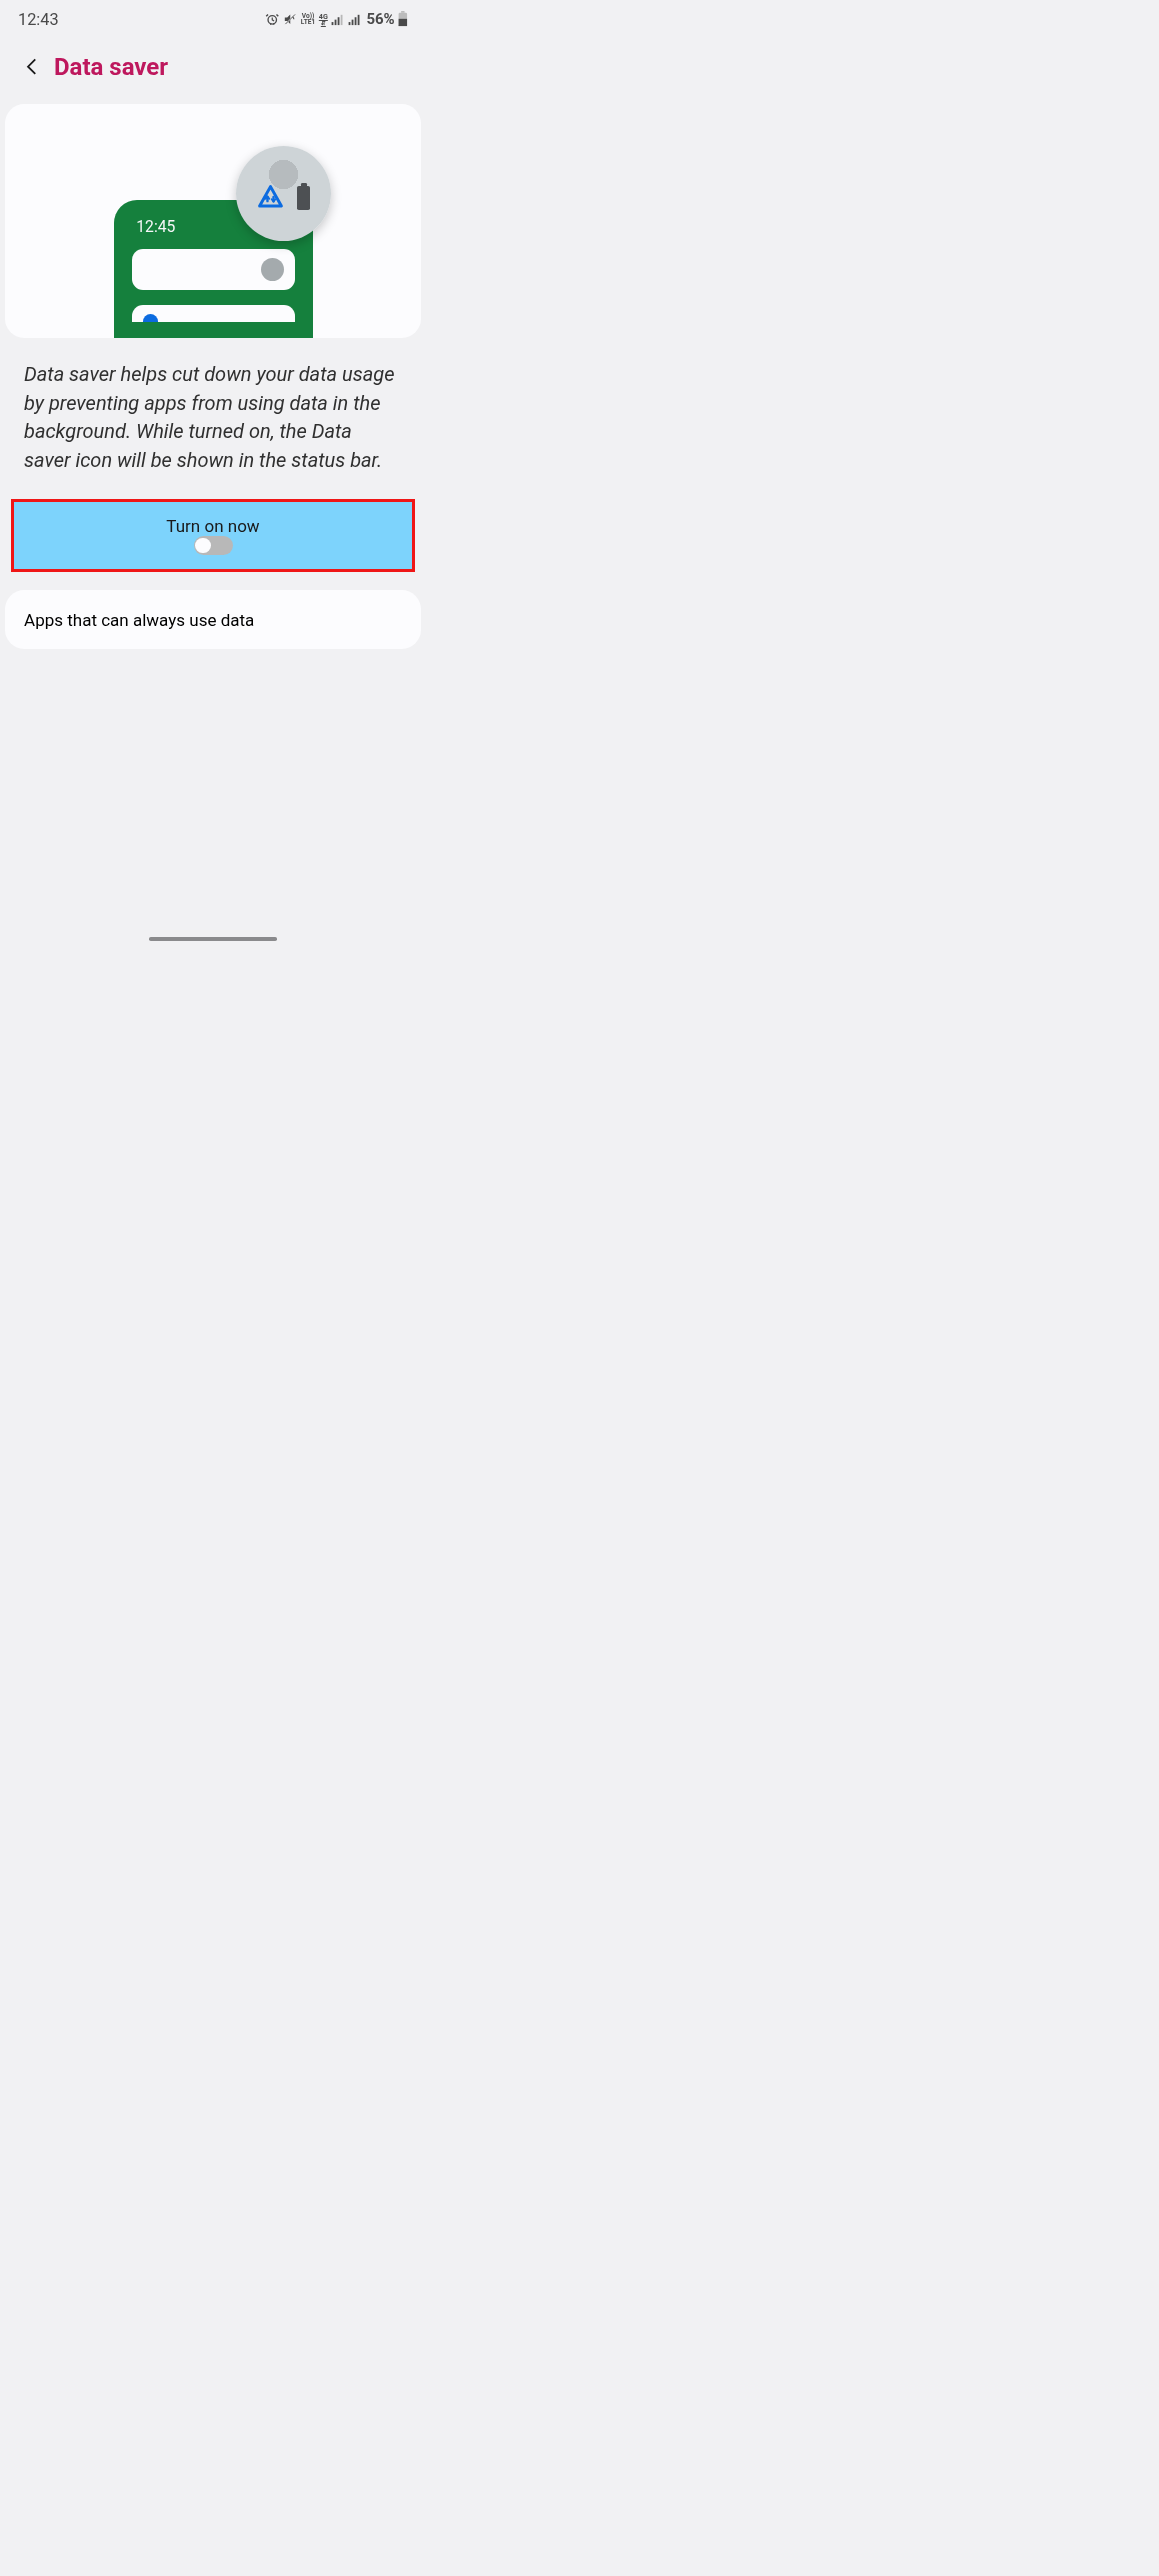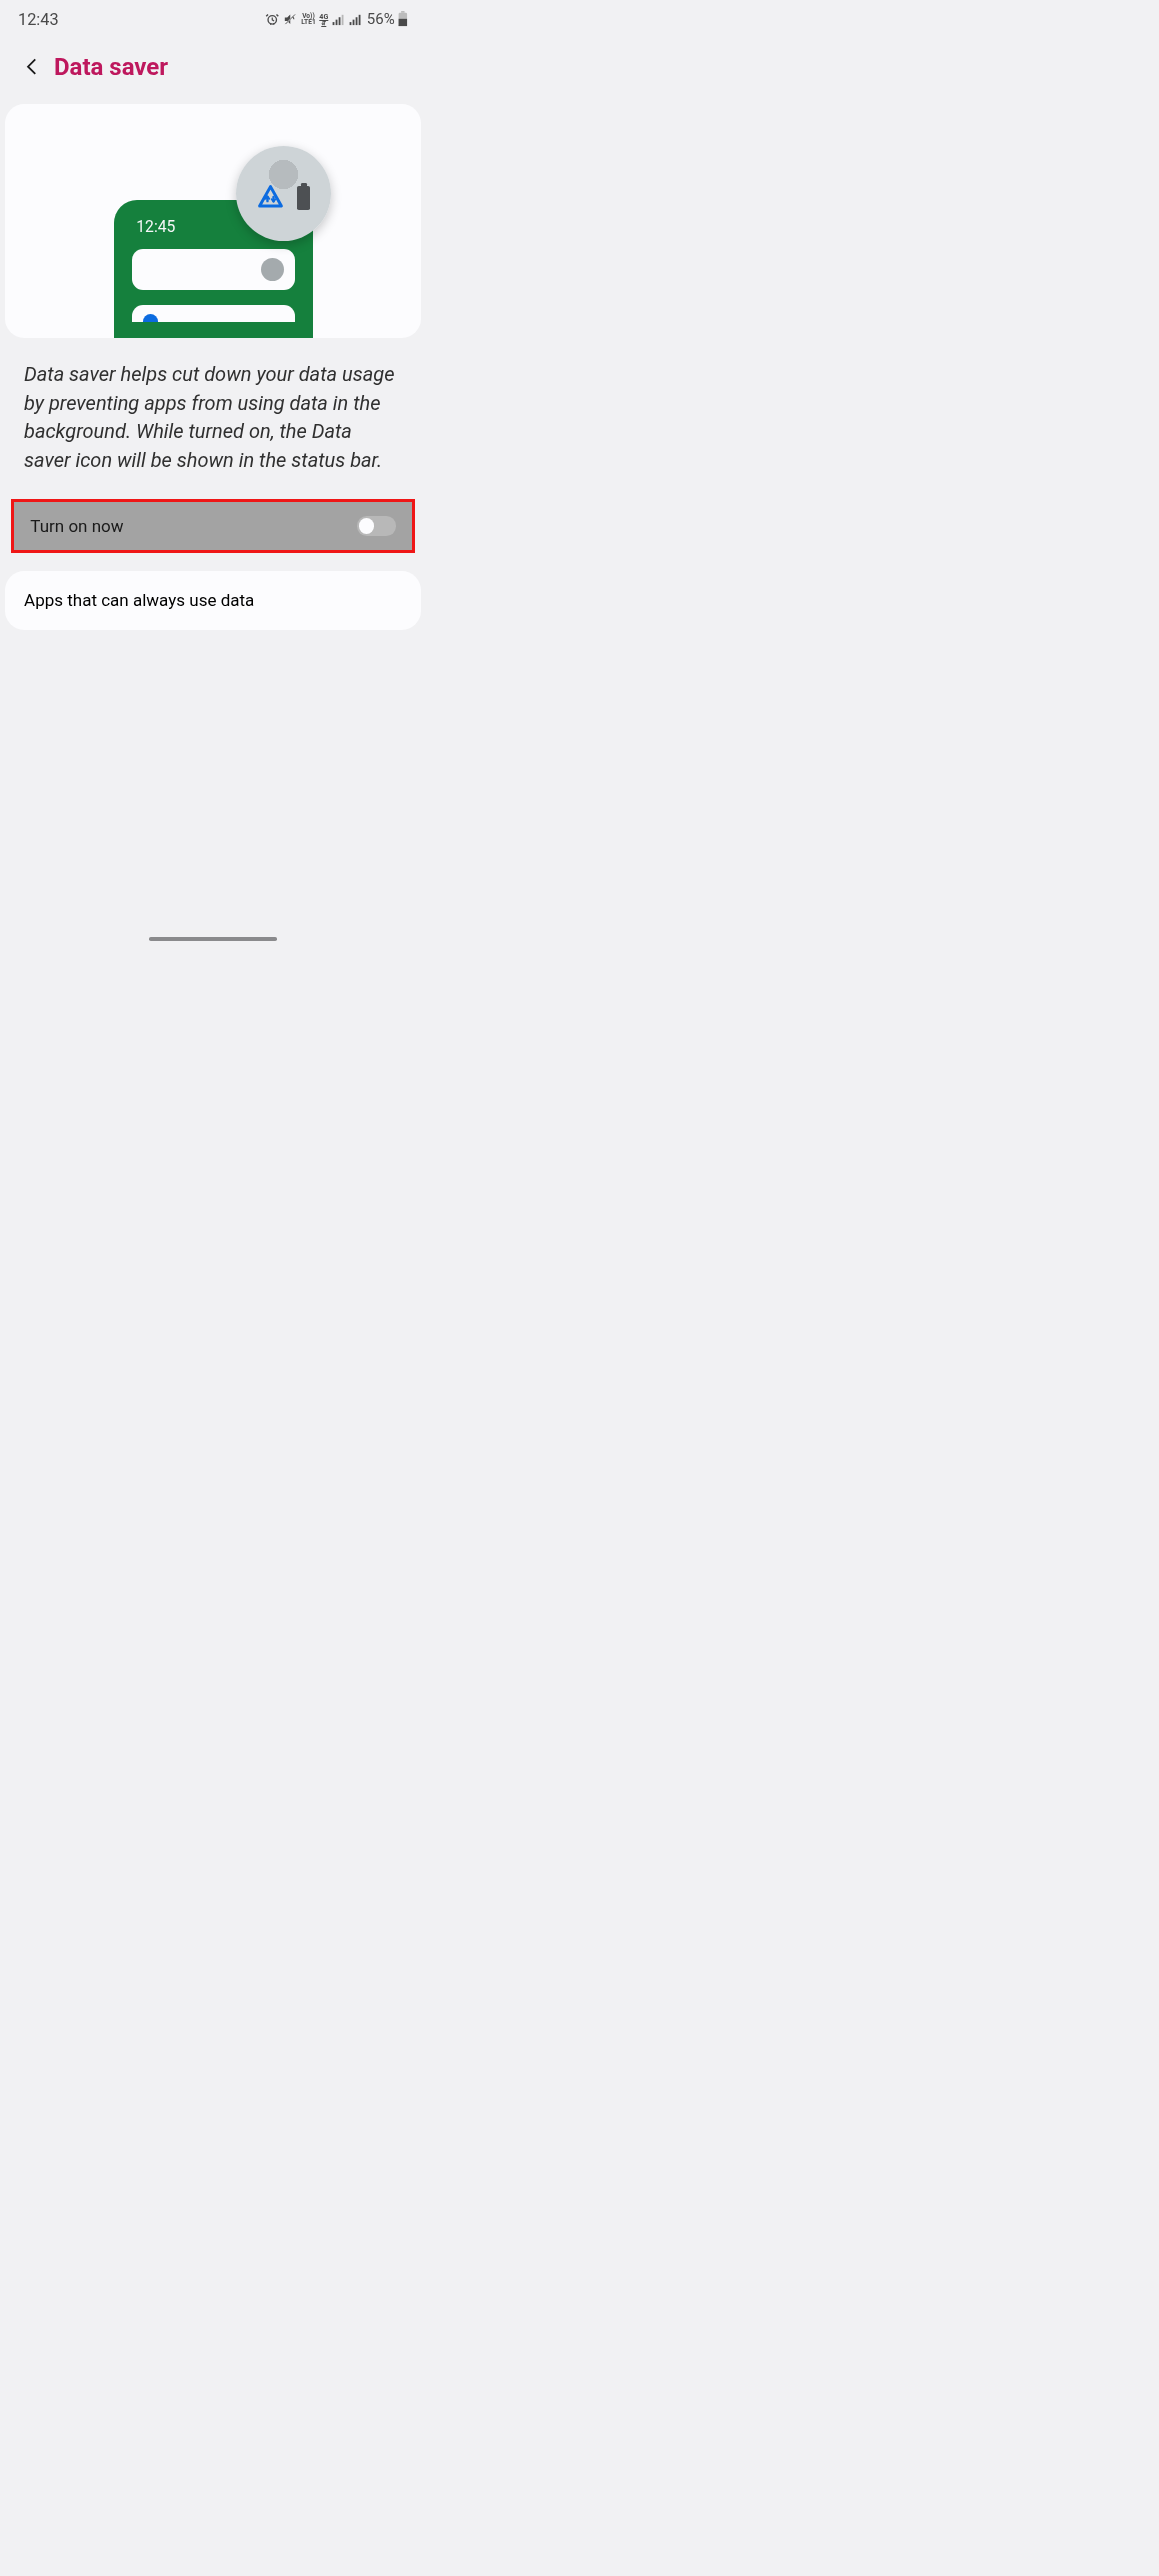--- a/index.html
+++ b/index.html
@@ -31,21 +31,21 @@
       display: flex;
       align-items: center;
       gap: 3.6px;
     }
     .status-icons svg {
       display: block;
     }
     .battery-text {
       font-size: 15px;
       color: #4a4a4a;
-      font-weight: 400;
+      font-weight: 700;
       margin-left: 1.2px;
     }
     .header {
       display: flex;
       align-items: center;
       padding: 17px 25px 18px;
       gap: 14.5px;
     }
     .back-chevron {
       width: 14.5px;
@@ -151,26 +151,27 @@
     }
     .description {
       padding: 22px 24px 18px;
       font-size: 20px;
       line-height: 1.44;
       color: #303030;
       font-style: italic;
     }
     .toggle-card {
       margin: 6px 4.8px 0;
-      background: #a3a3a3;
+      background: #7dd3fc;
       border-radius: 19.3px;
       padding: 17px 19.3px;
       display: flex;
       align-items: center;
       justify-content: space-between;
+      flex-direction: column;
     }
     .highlighted {
       border: 3px solid #ef1616;
       margin: 6px 11px 0;
       border-radius: 0;
       padding: 14px 16.3px;
     }
     .toggle-label {
       font-size: 17px;
       color: #1a1a1a;

